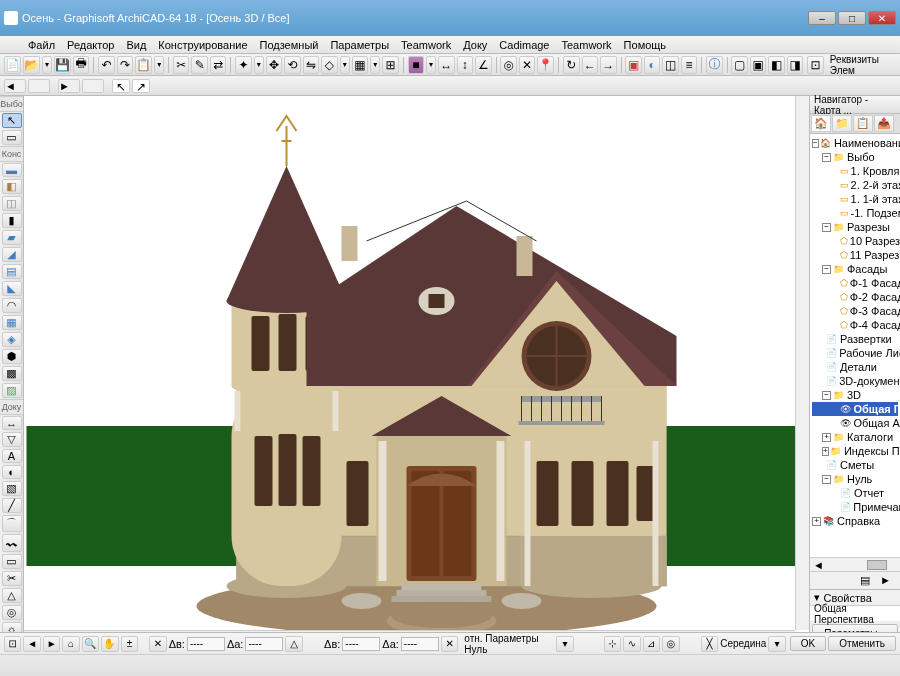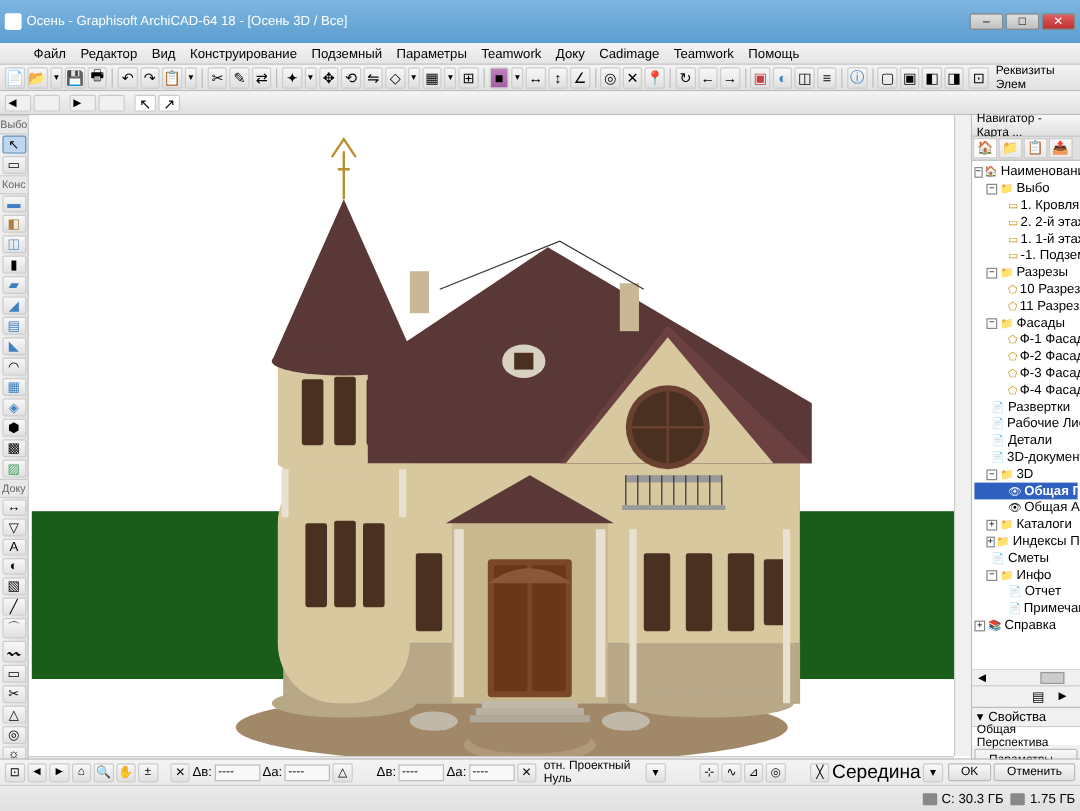--- a/index.html
+++ b/index.html
@@ -406,21 +406,21 @@
           <span class="tic">📁</span>
           <span>Индексы Проекта</span>
         </div>
       <div class="tree-item" style="padding-left:14px">
           <span class="tic">📄</span>
           <span>Сметы</span>
         </div>
       <div class="tree-item" style="padding-left:10px">
           <span class="tog">−</span>
           <span class="tic">📁</span>
-          <span>Инфо</span>
+          <span>Нуль</span>
         </div>
       <div class="tree-item" style="padding-left:28px">
           <span class="tic">📄</span>
           <span>Отчет</span>
         </div>
       <div class="tree-item" style="padding-left:28px">
           <span class="tic">📄</span>
           <span>Примечания и</span>
         </div>
       <div class="tree-item">
@@ -471,38 +471,28 @@
     <div style="width:20px"></div>
     <div class="sfield">
         <span>Δв:</span>
         <input value="----" style="">
       </div>
     <div class="sfield">
         <span>Δа:</span>
         <input value="----" style="">
       </div>
     <div class="sbtn">✕</div>
-    <span style="font-size:10px;padding:0 4px">отн. Проектный Нуль</span>
+    <span style="font-size:10px;padding:0 4px">отн. Параметры Нуль</span>
     <div class="sbtn">▾</div>
     <div style="width:30px"></div>
     <div class="sbtn">⊹</div>
     <div class="sbtn">∿</div>
     <div class="sbtn">⊿</div>
     <div class="sbtn">◎</div>
     <div style="width:20px"></div>
     <div class="sbtn">╳</div>
-    <span style="font-size:16px">Середина</span>
+    <span style="font-size:10px">Середина</span>
     <div class="sbtn">▾</div>
     <div style="flex:1"></div>
     <div class="btn">OK</div>
     <div class="btn">Отменить</div>
   </div>
-  <div class="row2">
-    <div class="disk">
-        <div class="disk-icon"></div>
-        <span>С: 30.3 ГБ</span>
-      </div>
-    <div class="disk">
-        <div class="disk-icon"></div>
-        <span>1.75 ГБ</span>
-      </div>
-  </div>
 </div>
 
 </body></html>

